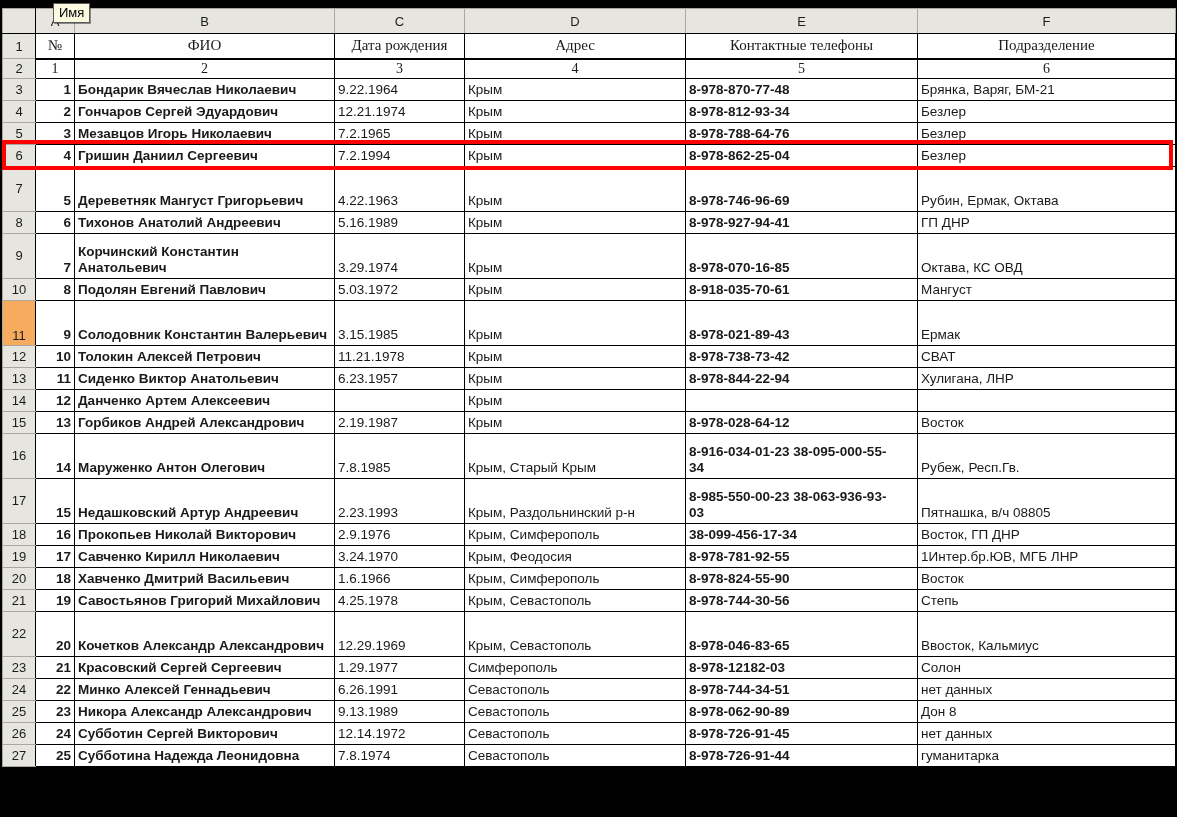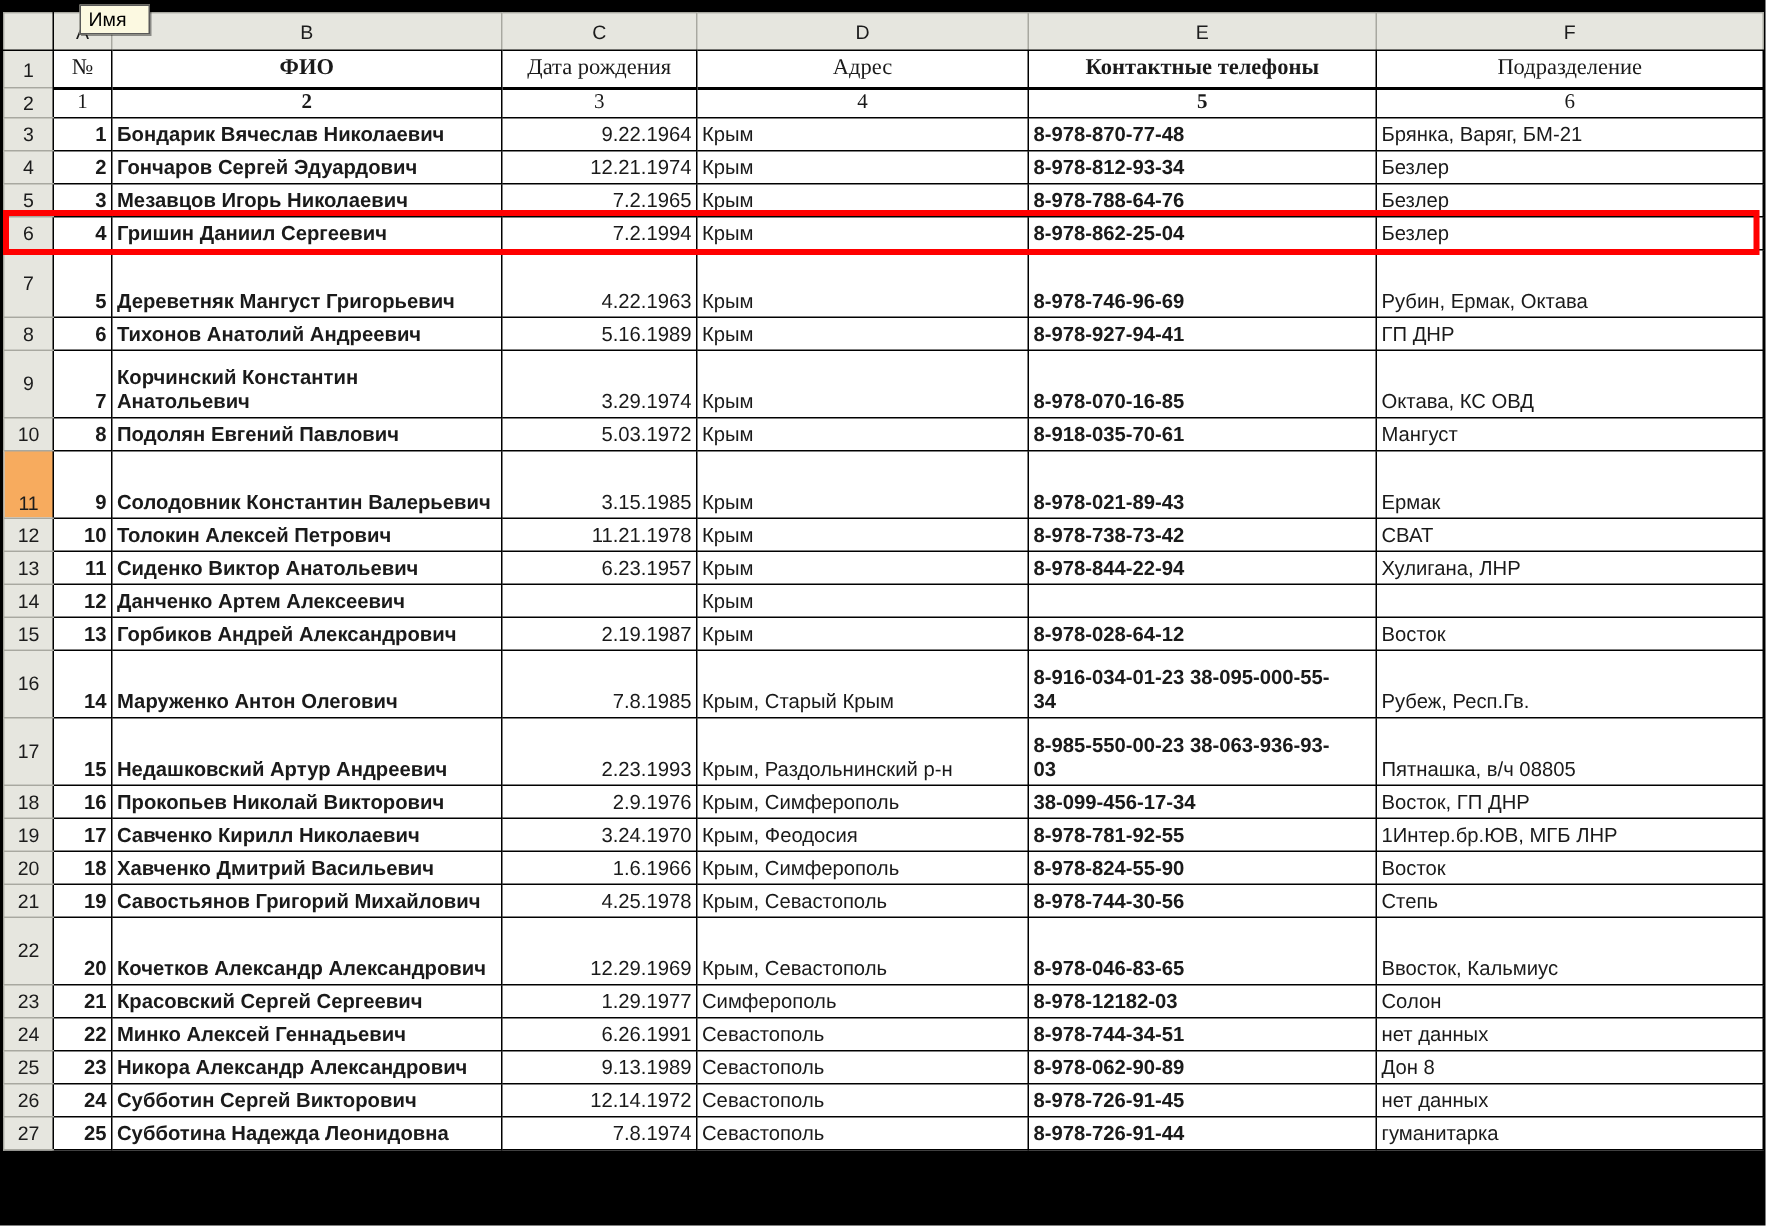--- a/index.html
+++ b/index.html
@@ -41,30 +41,30 @@
   tr.row1{height:25px;}
   tr.row2{height:18px;}
   tr.row1 td{
     font-family:"Liberation Serif",serif;font-size:15px;text-align:center;
     border-bottom:2px solid #000;vertical-align:middle;
   }
   tr.row2 td{
     font-family:"Liberation Serif",serif;font-size:14px;text-align:center;
     vertical-align:middle;
   }
-  .b{font-weight:700;}
+  .b{font-weight:400;}
   .c-num{text-align:right;font-weight:700;}
   .c-fio{font-weight:700;white-space:pre-line;}
-  .c-dob{text-align:right;}
+  .c-dob{text-align:left;}
   .c-phone{font-weight:700;white-space:pre-line;}
   
   .tooltip{
     position:absolute;left:51px;top:-5px;z-index:6;
     background:var(--tip-bg);border:1px solid #595959;
-    padding:1px 15px 2px 5px;font-size:13px;color:#000;
+    padding:1px 5px 2px 5px;font-size:13px;color:#000;
     box-shadow:1px 1px 0 rgba(0,0,0,.4);
   }
   
   .red-box{
     position:absolute;z-index:5;pointer-events:none;
     border:4px solid var(--hl);box-sizing:border-box;
   }
 </style>
 </head>
 <body>

